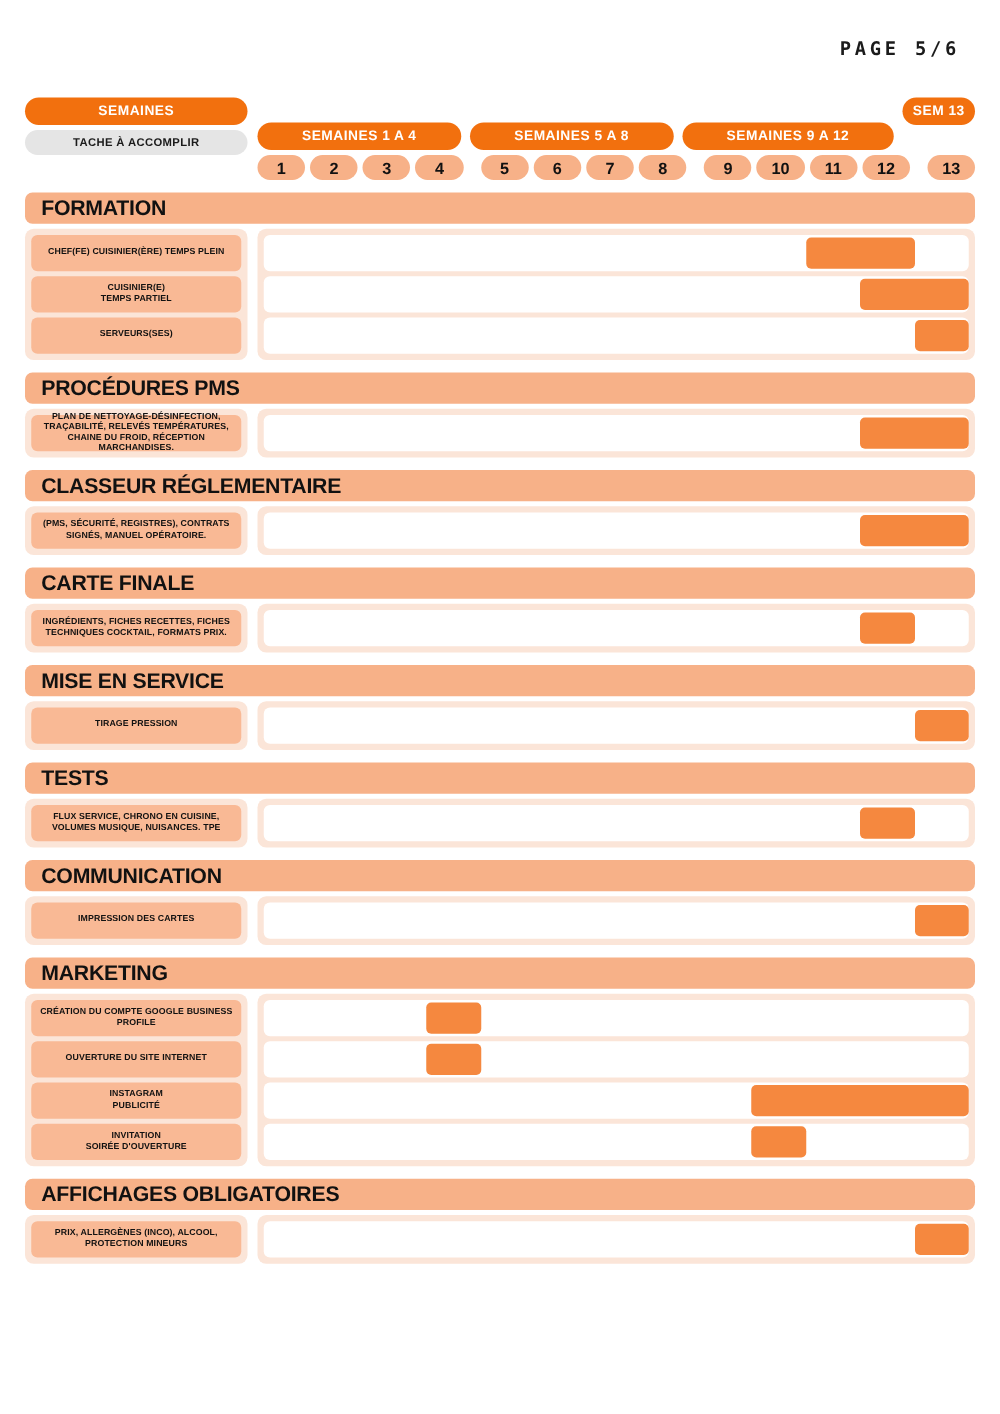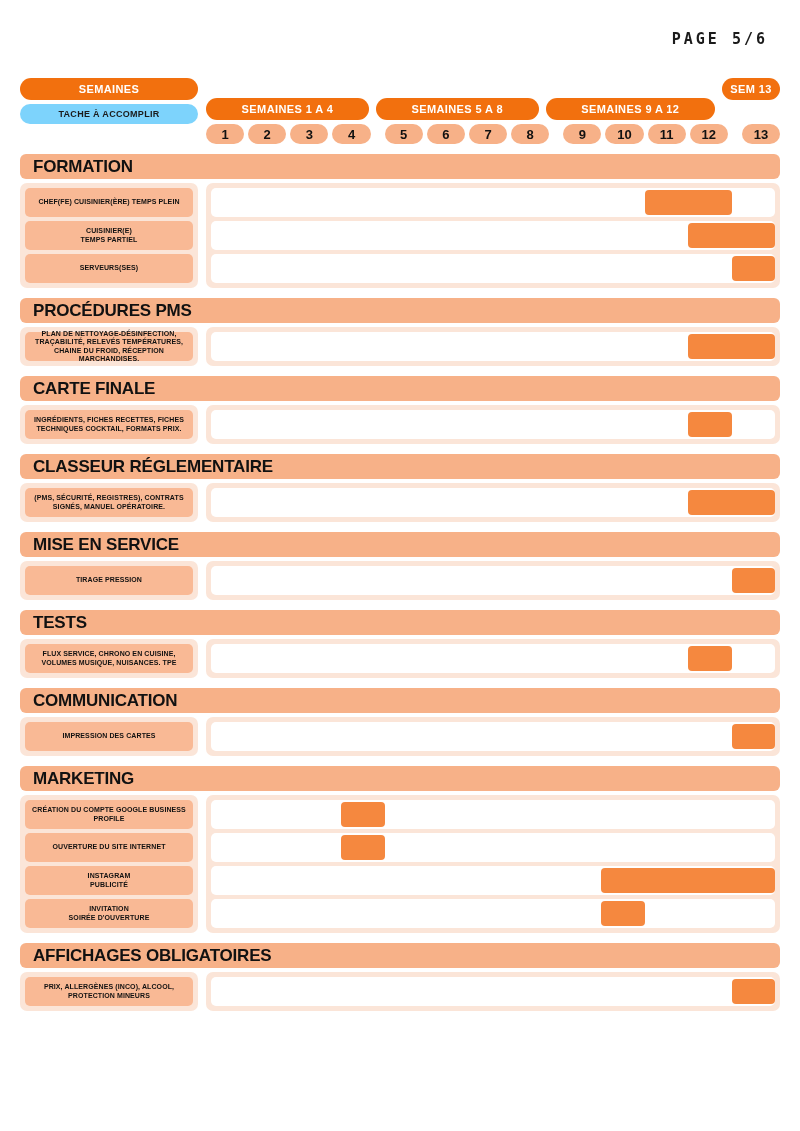--- a/index.html
+++ b/index.html
@@ -77,21 +77,21 @@
     display: flex;
     align-items: center;
     justify-content: center;
     font-size: 13px;
     font-weight: bold;
     color: #111111;
   }
   .week-gap { flex: 0 0 6px; }
 
   .label-sub {
-    background: #7dd3fc;
+    background: #e5e5e5;
     height: 20px;
     margin-top: 4px;
     border-radius: 12px;
     display: flex;
     align-items: center;
     justify-content: center;
     font-size: 9px;
     font-weight: bold;
     letter-spacing: 0.3px;
     color: #1b1b1b;
@@ -238,41 +238,41 @@
             <div class="task-chip">PLAN DE NETTOYAGE-DÉSINFECTION, TRAÇABILITÉ, RELEVÉS TEMPÉRATURES, CHAINE DU FROID, RÉCEPTION MARCHANDISES.</div>
           </div>
           <div class="gantt-panel">
             <div class="gantt-row">
               <div class="gantt-bar" style="left: 84.615%; width: 15.385%;"></div>
             </div>
           </div>
         </div>
       </div>
       <div class="section">
+        <div class="section-title">CLASSEUR RÉGLEMENTAIRE</div>
+        <div class="section-body">
+          <div class="tasks-panel">
+            <div class="task-chip">(PMS, SÉCURITÉ, REGISTRES), CONTRATS SIGNÉS, MANUEL OPÉRATOIRE.</div>
+          </div>
+          <div class="gantt-panel">
+            <div class="gantt-row">
+              <div class="gantt-bar" style="left: 84.615%; width: 15.385%;"></div>
+            </div>
+          </div>
+        </div>
+      </div>
+      <div class="section">
         <div class="section-title">CARTE FINALE</div>
         <div class="section-body">
           <div class="tasks-panel">
             <div class="task-chip">INGRÉDIENTS, FICHES RECETTES, FICHES TECHNIQUES COCKTAIL, FORMATS PRIX.</div>
           </div>
           <div class="gantt-panel">
             <div class="gantt-row">
               <div class="gantt-bar" style="left: 84.615%; width: 7.692%;"></div>
-            </div>
-          </div>
-        </div>
-      </div>
-      <div class="section">
-        <div class="section-title">CLASSEUR RÉGLEMENTAIRE</div>
-        <div class="section-body">
-          <div class="tasks-panel">
-            <div class="task-chip">(PMS, SÉCURITÉ, REGISTRES), CONTRATS SIGNÉS, MANUEL OPÉRATOIRE.</div>
-          </div>
-          <div class="gantt-panel">
-            <div class="gantt-row">
-              <div class="gantt-bar" style="left: 84.615%; width: 15.385%;"></div>
             </div>
           </div>
         </div>
       </div>
       <div class="section">
         <div class="section-title">MISE EN SERVICE</div>
         <div class="section-body">
           <div class="tasks-panel">
             <div class="task-chip">TIRAGE PRESSION</div>
           </div>

